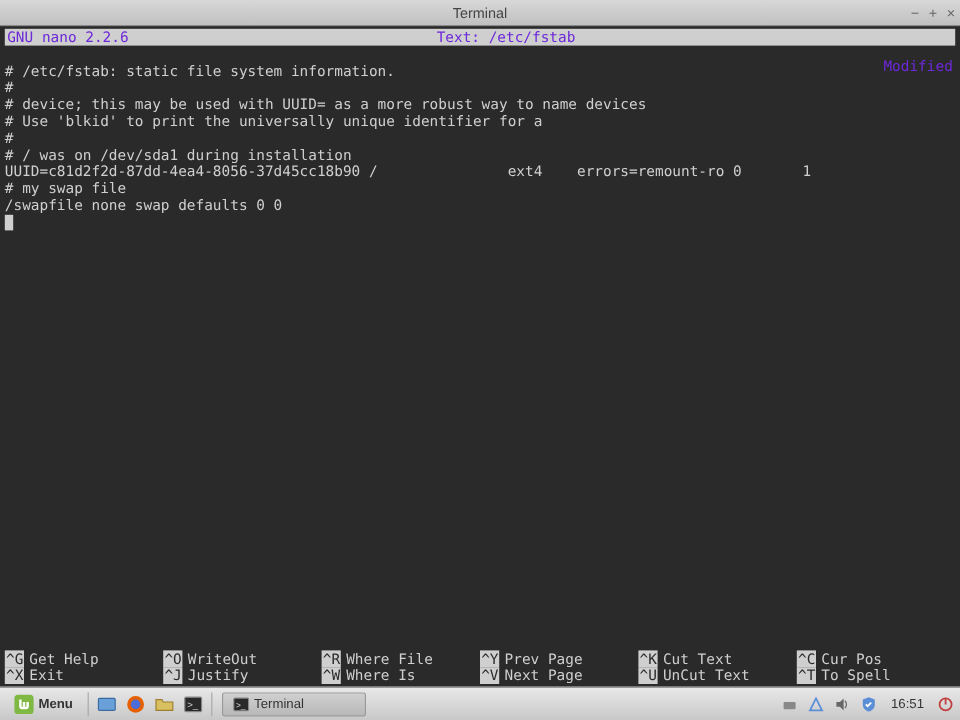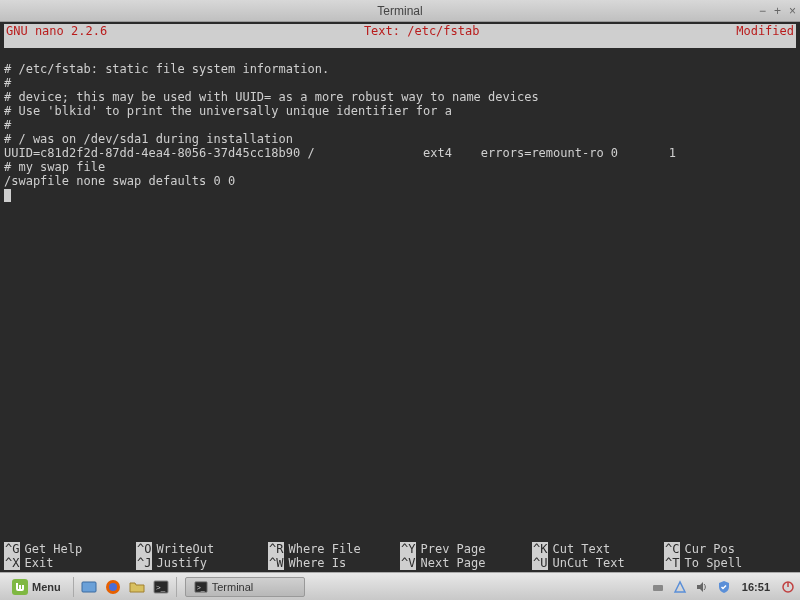--- a/index.html
+++ b/index.html
@@ -43,27 +43,27 @@
   background: #2a2a2a;
   color: #cfcfcf;
   padding: 2px 4px;
   line-height: 14px;
   position: relative;
   overflow: hidden;
 }
 .nano-header {
   display: flex;
   background: #cfcfcf;
-  color: #b91c1c;
-  height: 24px;
+  color: #6d28d9;
+  height: 14px;
   padding: 0 2px;
 }
 .nano-header .left { flex: 0 0 auto; }
 .nano-header .mid { flex: 1; text-align: center; }
-.nano-header .right { flex: 0 0 auto; }
+.nano-header .right { flex: 0 0 auto; margin-top: 24px; }
 .file-content { white-space: pre; }
 .cursor {
   display: inline-block;
   width: 7px; height: 13px;
   background: #cfcfcf;
   vertical-align: text-bottom;
 }
 .shortcuts {
   position: absolute;
   left: 4px; right: 4px; bottom: 2px;
@@ -139,21 +139,21 @@
   margin-left: 4px;
   cursor: pointer;
   min-width: 120px;
 }
 .tray {
   margin-left: auto;
   display: flex;
   align-items: center;
   gap: 6px;
 }
-.clock { font-weight: bold; padding: 0 4px; }
+.clock { font-weight: normal; padding: 0 4px; }
 .tray-icon {
   width: 16px; height: 16px;
   display: inline-flex;
   align-items: center;
   justify-content: center;
 }
 </style>
 </head>
 <body>
 

